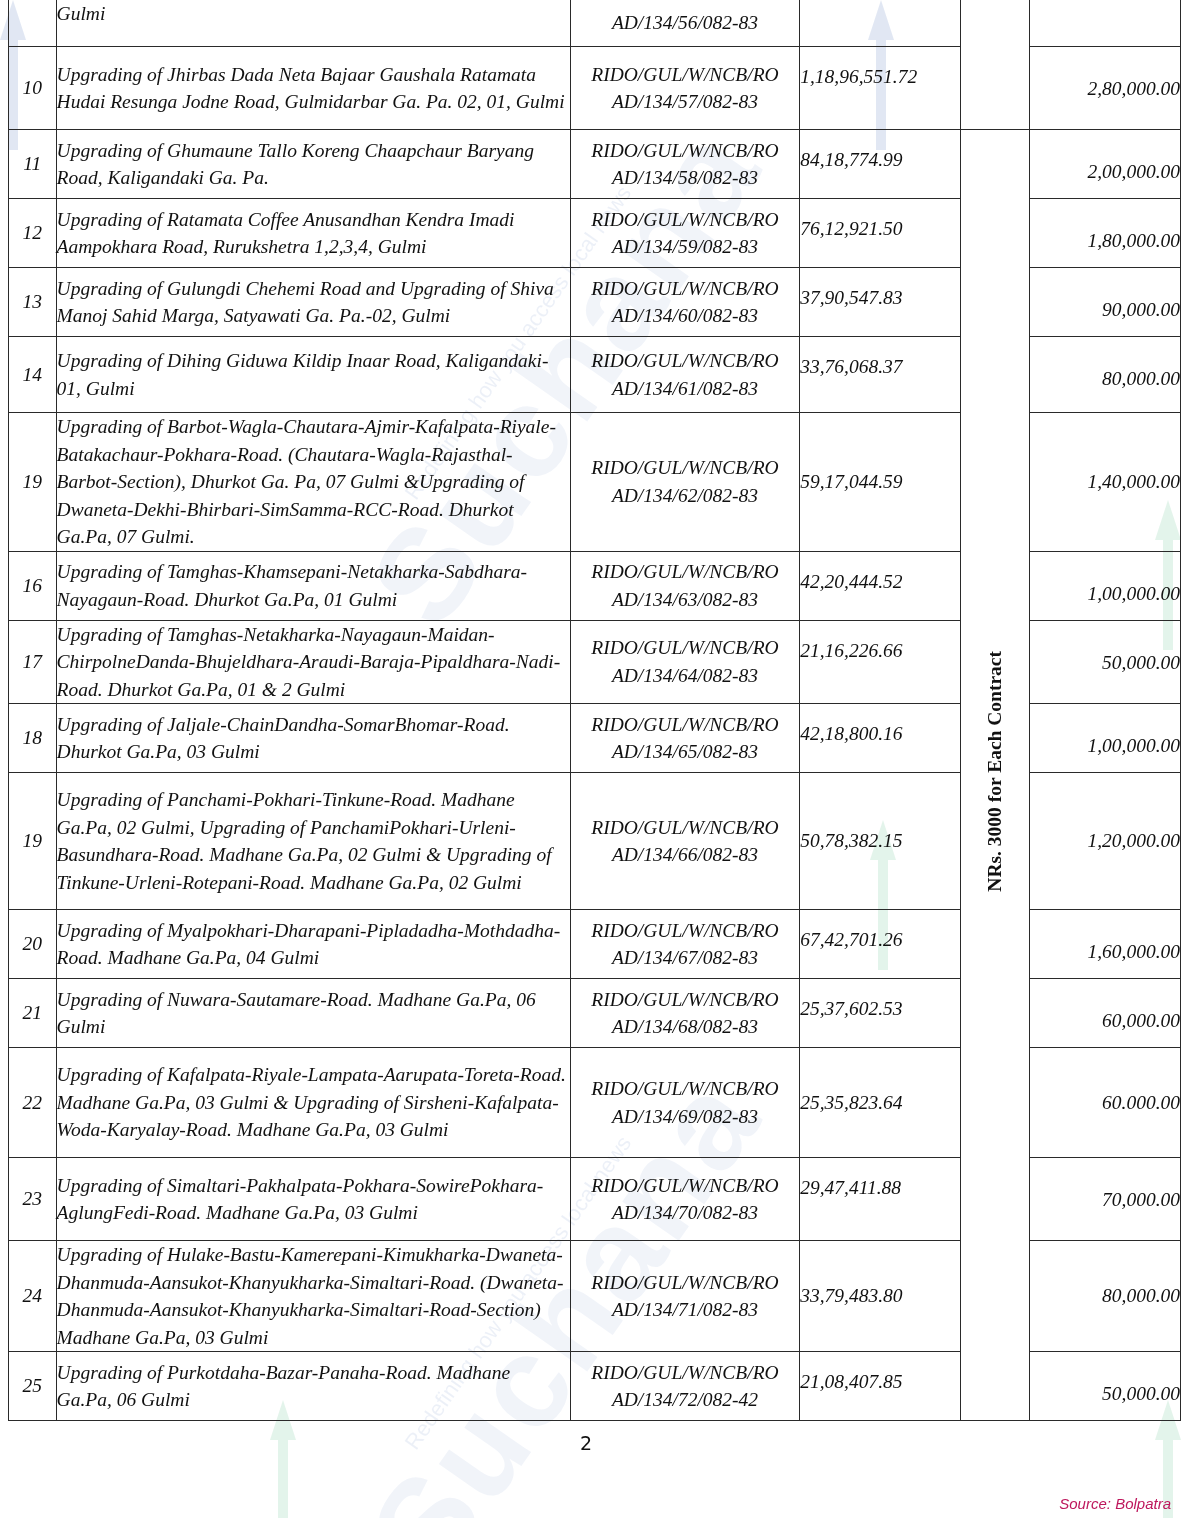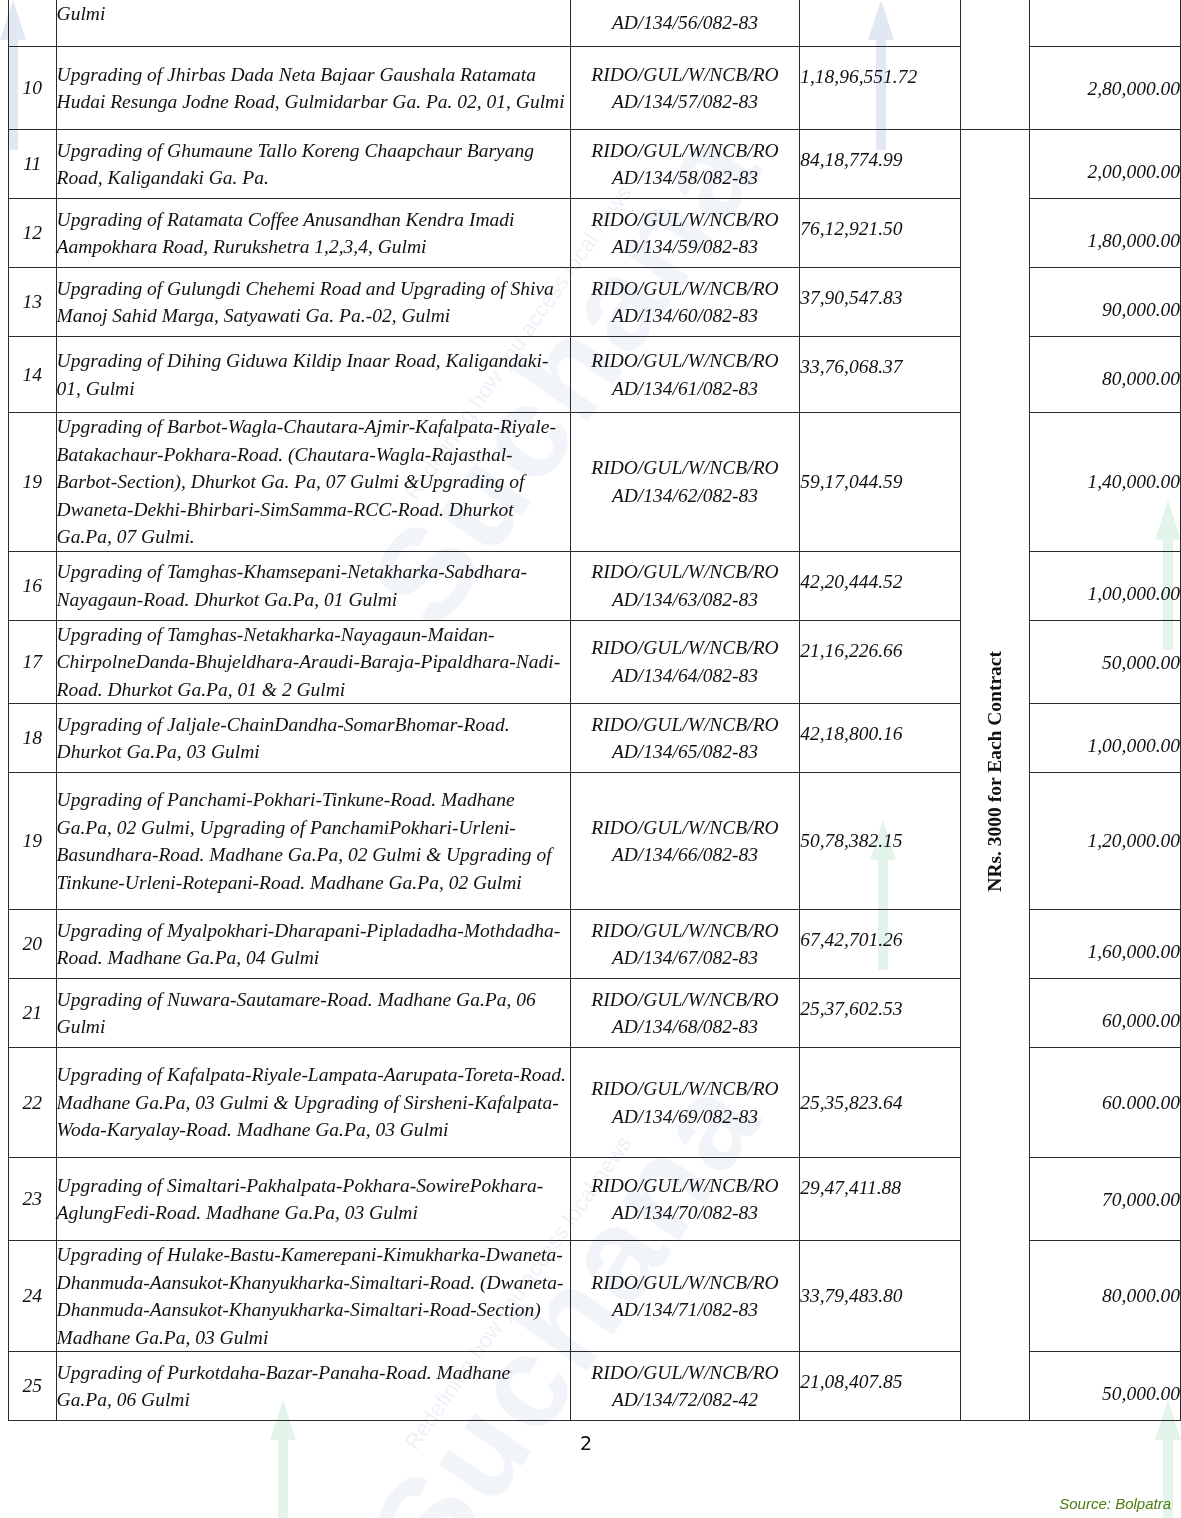--- a/index.html
+++ b/index.html
@@ -22,21 +22,21 @@
   td.amt.top { vertical-align: top; padding-top: 16px; }
   td.fee { text-align: center; }
   td.sec { text-align: right; padding-right: 33px; }
   td.sec.top { vertical-align: top; padding-top: 28px; }
   td.blank { }
   .vertical-fee { writing-mode: vertical-rl; transform: rotate(180deg); font-style: normal; font-weight: bold;
                   font-size: 19.5px; white-space: nowrap; display: inline-block; }
   .page-number { position: absolute; left: 580px; top: 1432px; font-family: "DejaVu Sans", sans-serif;
                  font-size: 19px; z-index: 1; }
   .source { position: absolute; right: 10px; top: 1495px; font-family: "Liberation Sans", sans-serif;
-            font-style: italic; font-size: 15px; color: #4d7c0f; z-index: 1; }
+            font-style: italic; font-size: 15px; color: #be185d; z-index: 1; }
 </style>
 </head>
 <body>
 
 <div class="watermark" style="left:0;top:0;width:1181px;height:1518px;">
   <div class="wm-text" style="left:280px;top:300px;">Suchana</div>
   <div class="wm-sub" style="left:330px;top:330px;">Redefining how you access local news</div>
   <div class="wm-text" style="left:280px;top:1250px;">Suchana</div>
   <div class="wm-sub" style="left:330px;top:1280px;">Redefining how you access local news</div>
   <svg class="wm-arrow" style="left:868px;top:0px;" viewBox="0 0 26 150">

